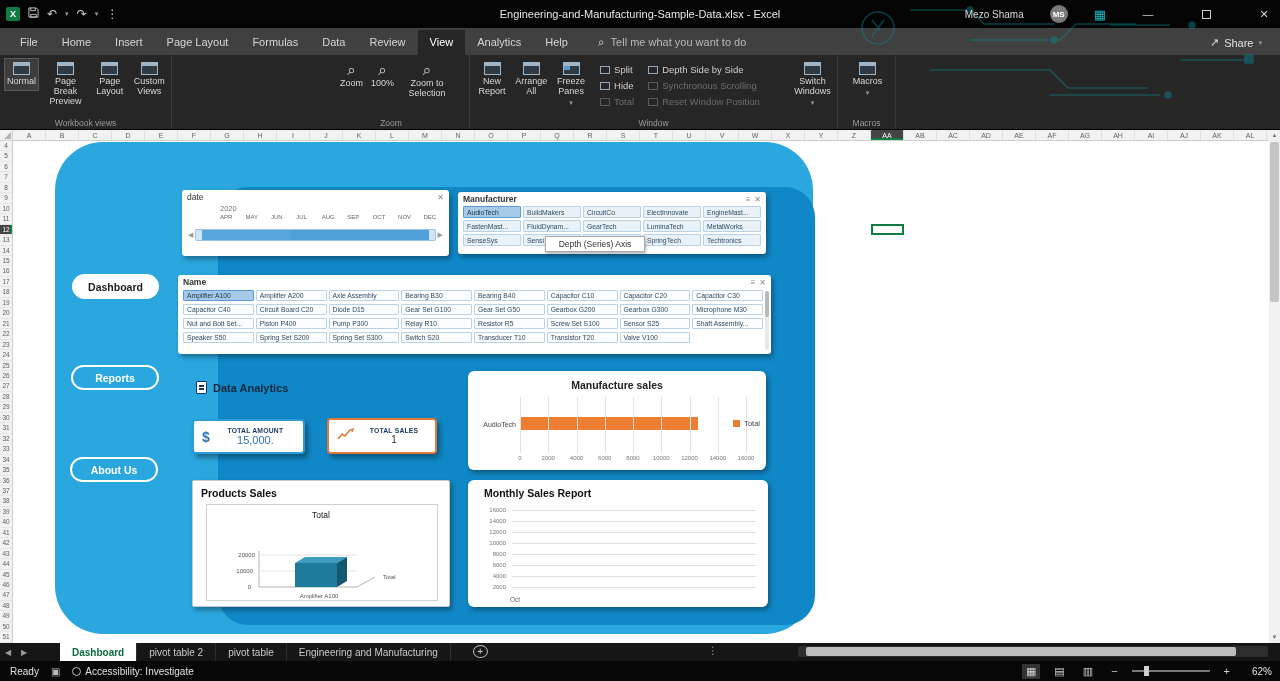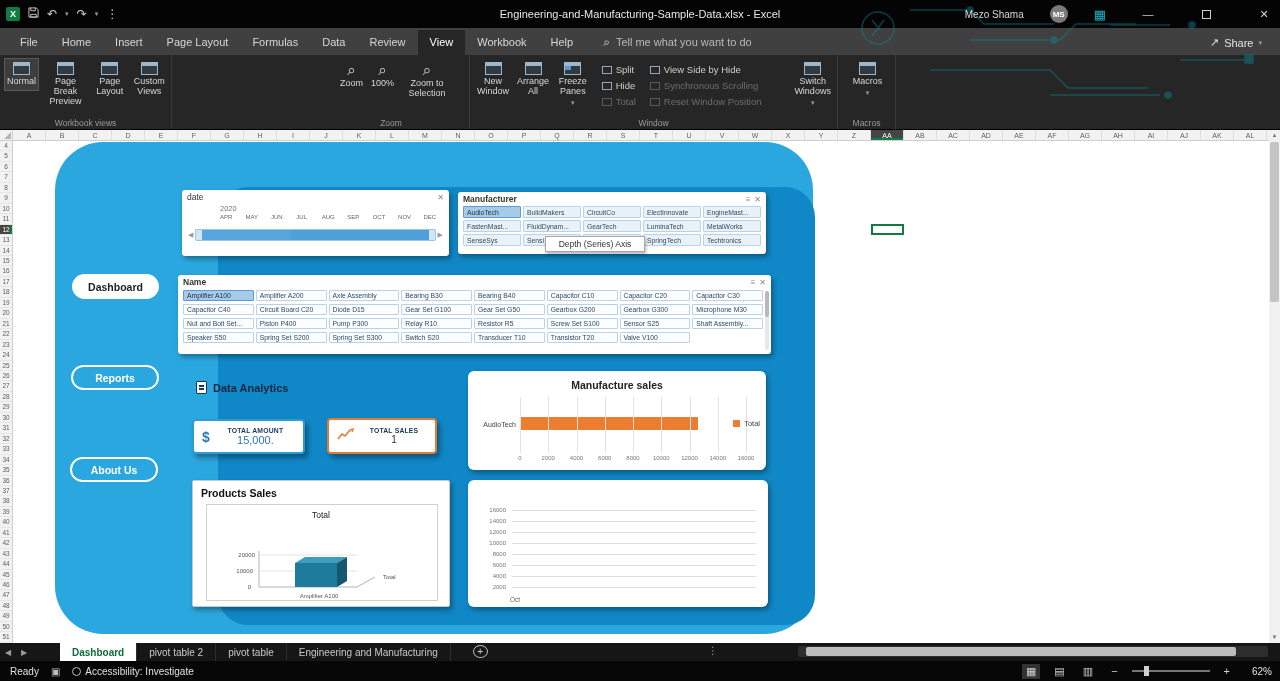--- a/index.html
+++ b/index.html
@@ -218,21 +218,21 @@
   <div id="menubar">
     <div id="menu-tabs">
         <div class="menu-tab">File</div>
         <div class="menu-tab">Home</div>
         <div class="menu-tab">Insert</div>
         <div class="menu-tab">Page Layout</div>
         <div class="menu-tab">Formulas</div>
         <div class="menu-tab">Data</div>
         <div class="menu-tab">Review</div>
         <div class="menu-tab active">View</div>
-        <div class="menu-tab">Workbook</div>
+        <div class="menu-tab">Analytics</div>
         <div class="menu-tab">Help</div>
       </div>
     <div id="tellme">
       <span class="ic">⌕</span>
       <span>Tell me what you want to do</span>
     </div>
     <div id="share-btn">
       <span class="ic">↗</span>
       <span>Share</span>
       <span class="caret">▾</span>
@@ -278,21 +278,21 @@
             <span>Zoom to Selection</span>
           </div>
       </div>
       <div class="rlabel">Zoom</div>
     </div>
 
     <div class="rgroup" style="left:470px;width:368px;">
       <div class="bigrow">
         <div class="bigbtn" style="width:40px">
             <span class="wicon"></span>
-            <span>New Window</span>
+            <span>New Report</span>
           </div>
         <div class="bigbtn" style="width:42px">
             <span class="wicon"></span>
             <span>Arrange All</span>
           </div>
         <div class="bigbtn" style="width:42px">
             <span class="wicon freeze"></span>
             <span>Freeze Panes</span>
             <span class="caret">▾</span>
           </div>
@@ -304,21 +304,21 @@
             <div class="sbtn">
               <span class="mi"></span>
               <span>Hide</span>
             </div>
             <div class="sbtn dim">
               <span class="mi"></span>
               <span>Total</span>
             </div>
             <div class="sbtn">
               <span class="mi"></span>
-              <span>View Side by Hide</span>
+              <span>Depth Side by Side</span>
             </div>
             <div class="sbtn dim">
               <span class="mi"></span>
               <span>Synchronous Scrolling</span>
             </div>
             <div class="sbtn dim">
               <span class="mi"></span>
               <span>Reset Window Position</span>
             </div>
           </div>
@@ -608,20 +608,21 @@
           <polygon points="88,58 98,52 140,52 130,58" fill="#3D9DBE"></polygon>
           <polygon points="130,58 140,52 140,76 130,82" fill="#145870"></polygon>
           <rect x="88" y="58" width="42" height="24" fill="#1E7B9C"></rect>
           <text x="112" y="93" font-size="6" fill="#555" text-anchor="middle">Amplifier A100</text>
           <text x="176" y="74" font-size="6" fill="#555">Total</text>
         </svg>
       </div>
     </div>
 
     <div class="card" id="mo-card">
+      <h3>Monthly Sales Report</h3>
       <div id="mo-plot">
         <div id="mo-xlab">Oct</div>
       <div class="mo-lab" style="top: 6px;">16000</div>
           <div class="mo-line" style="top: 6px;"></div>
           <div class="mo-lab" style="top: 17px;">14000</div>
           <div class="mo-line" style="top: 17px;"></div>
           <div class="mo-lab" style="top: 28px;">12000</div>
           <div class="mo-line" style="top: 28px;"></div>
           <div class="mo-lab" style="top: 39px;">10000</div>
           <div class="mo-line" style="top: 39px;"></div>

